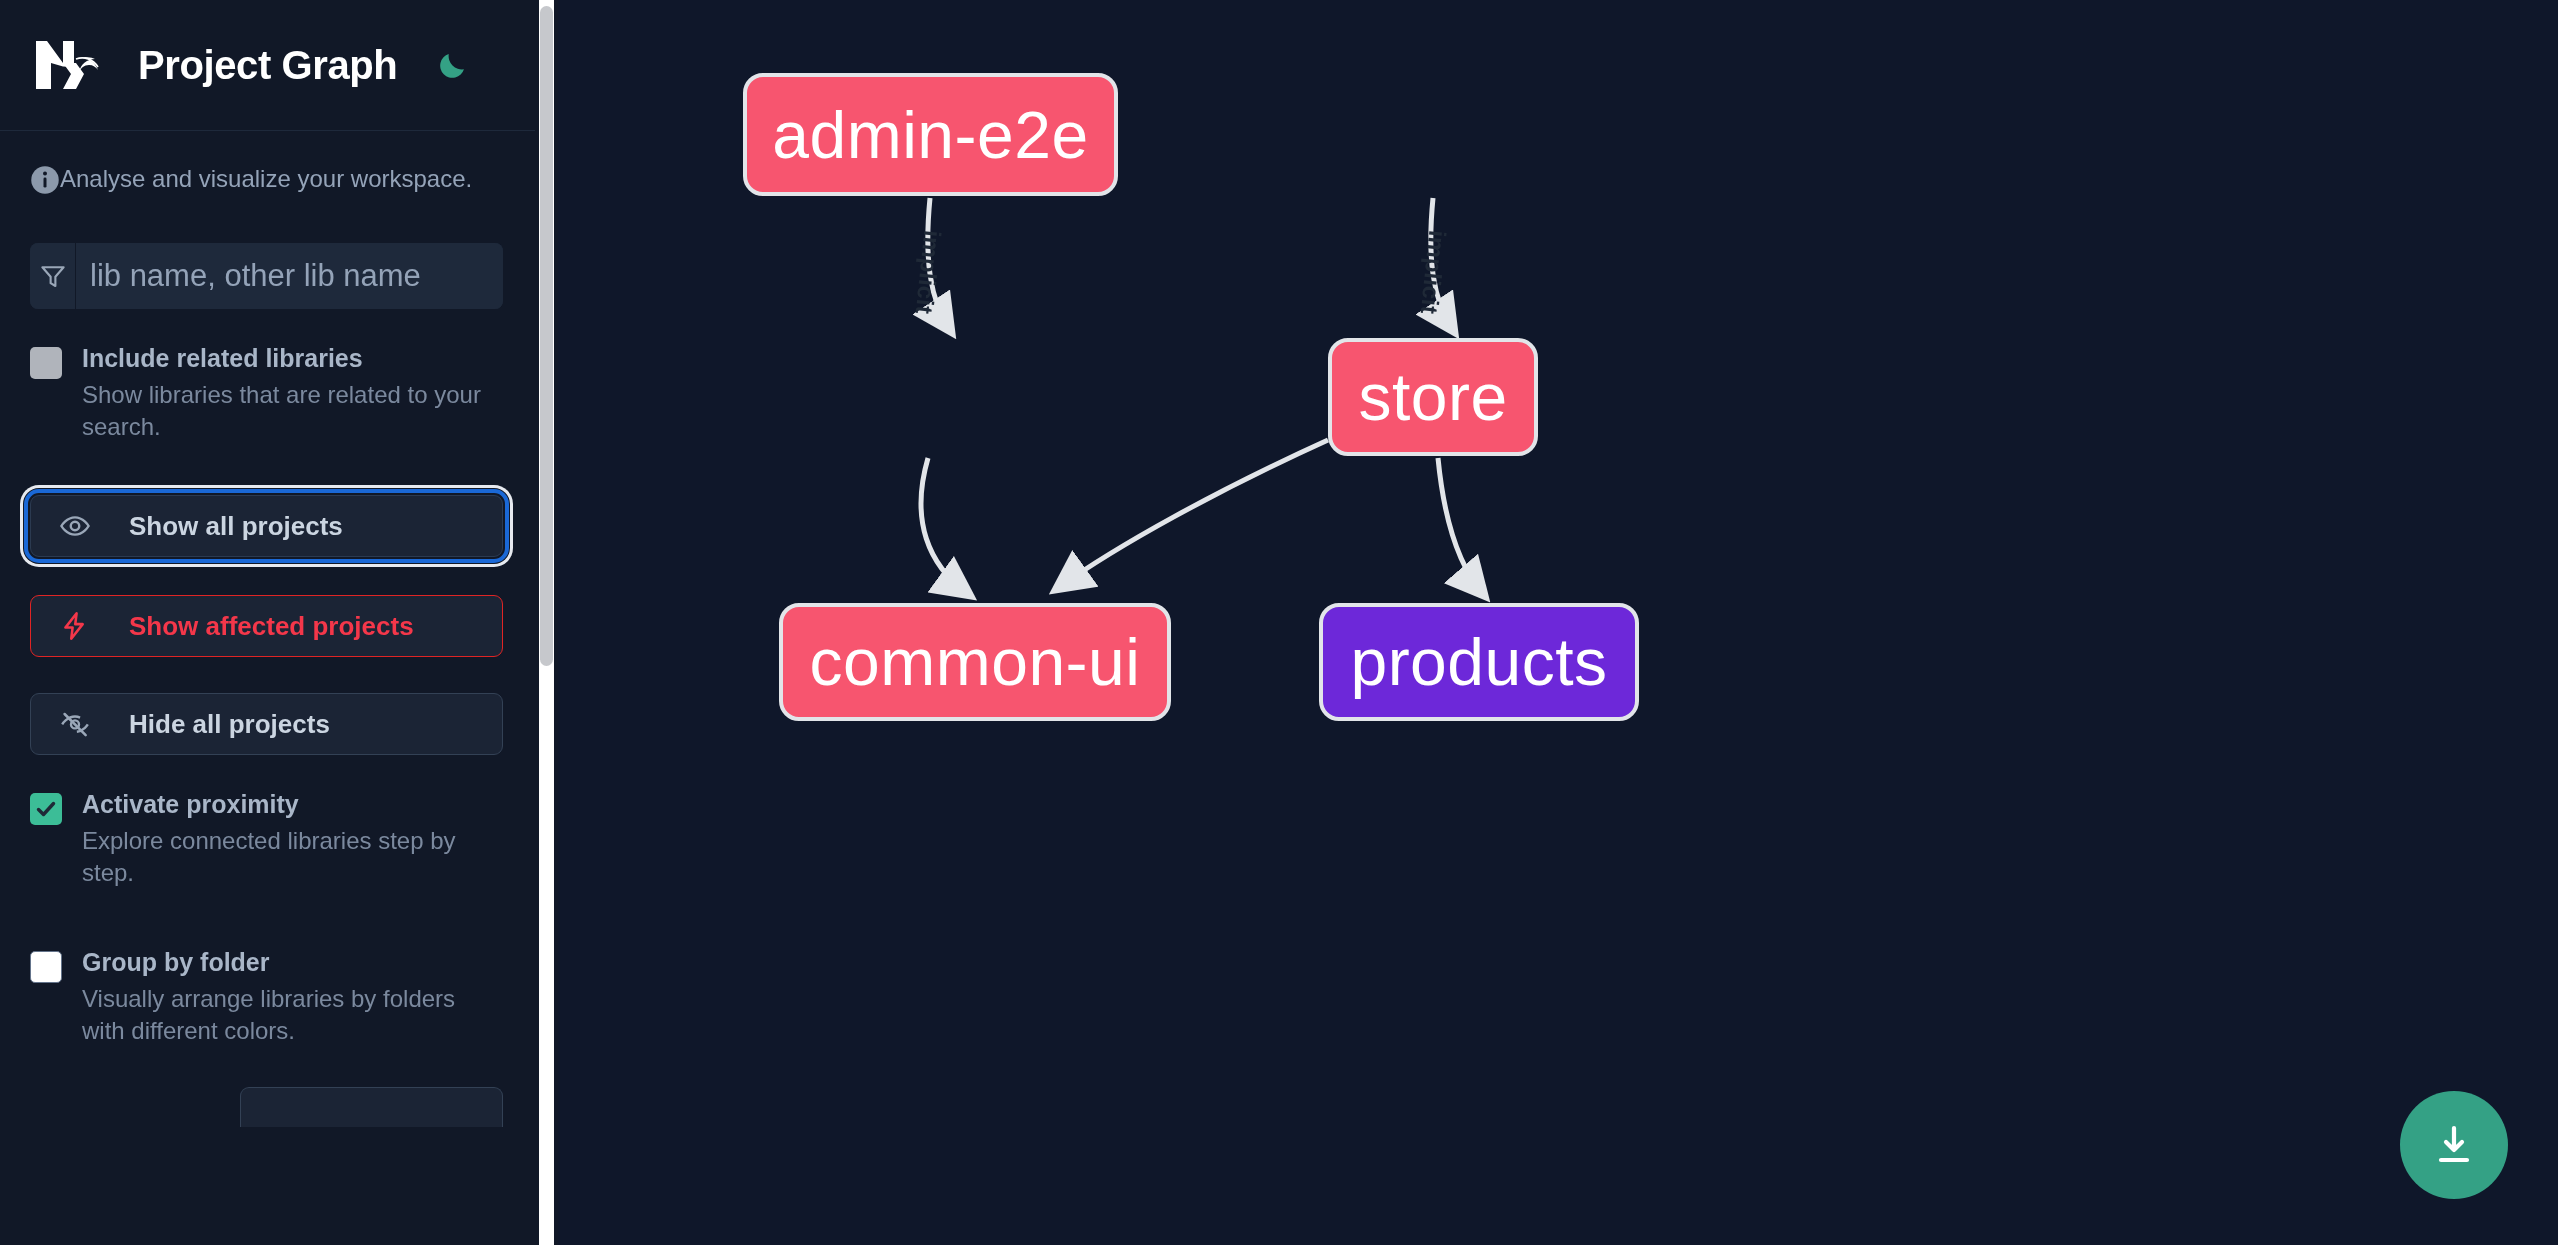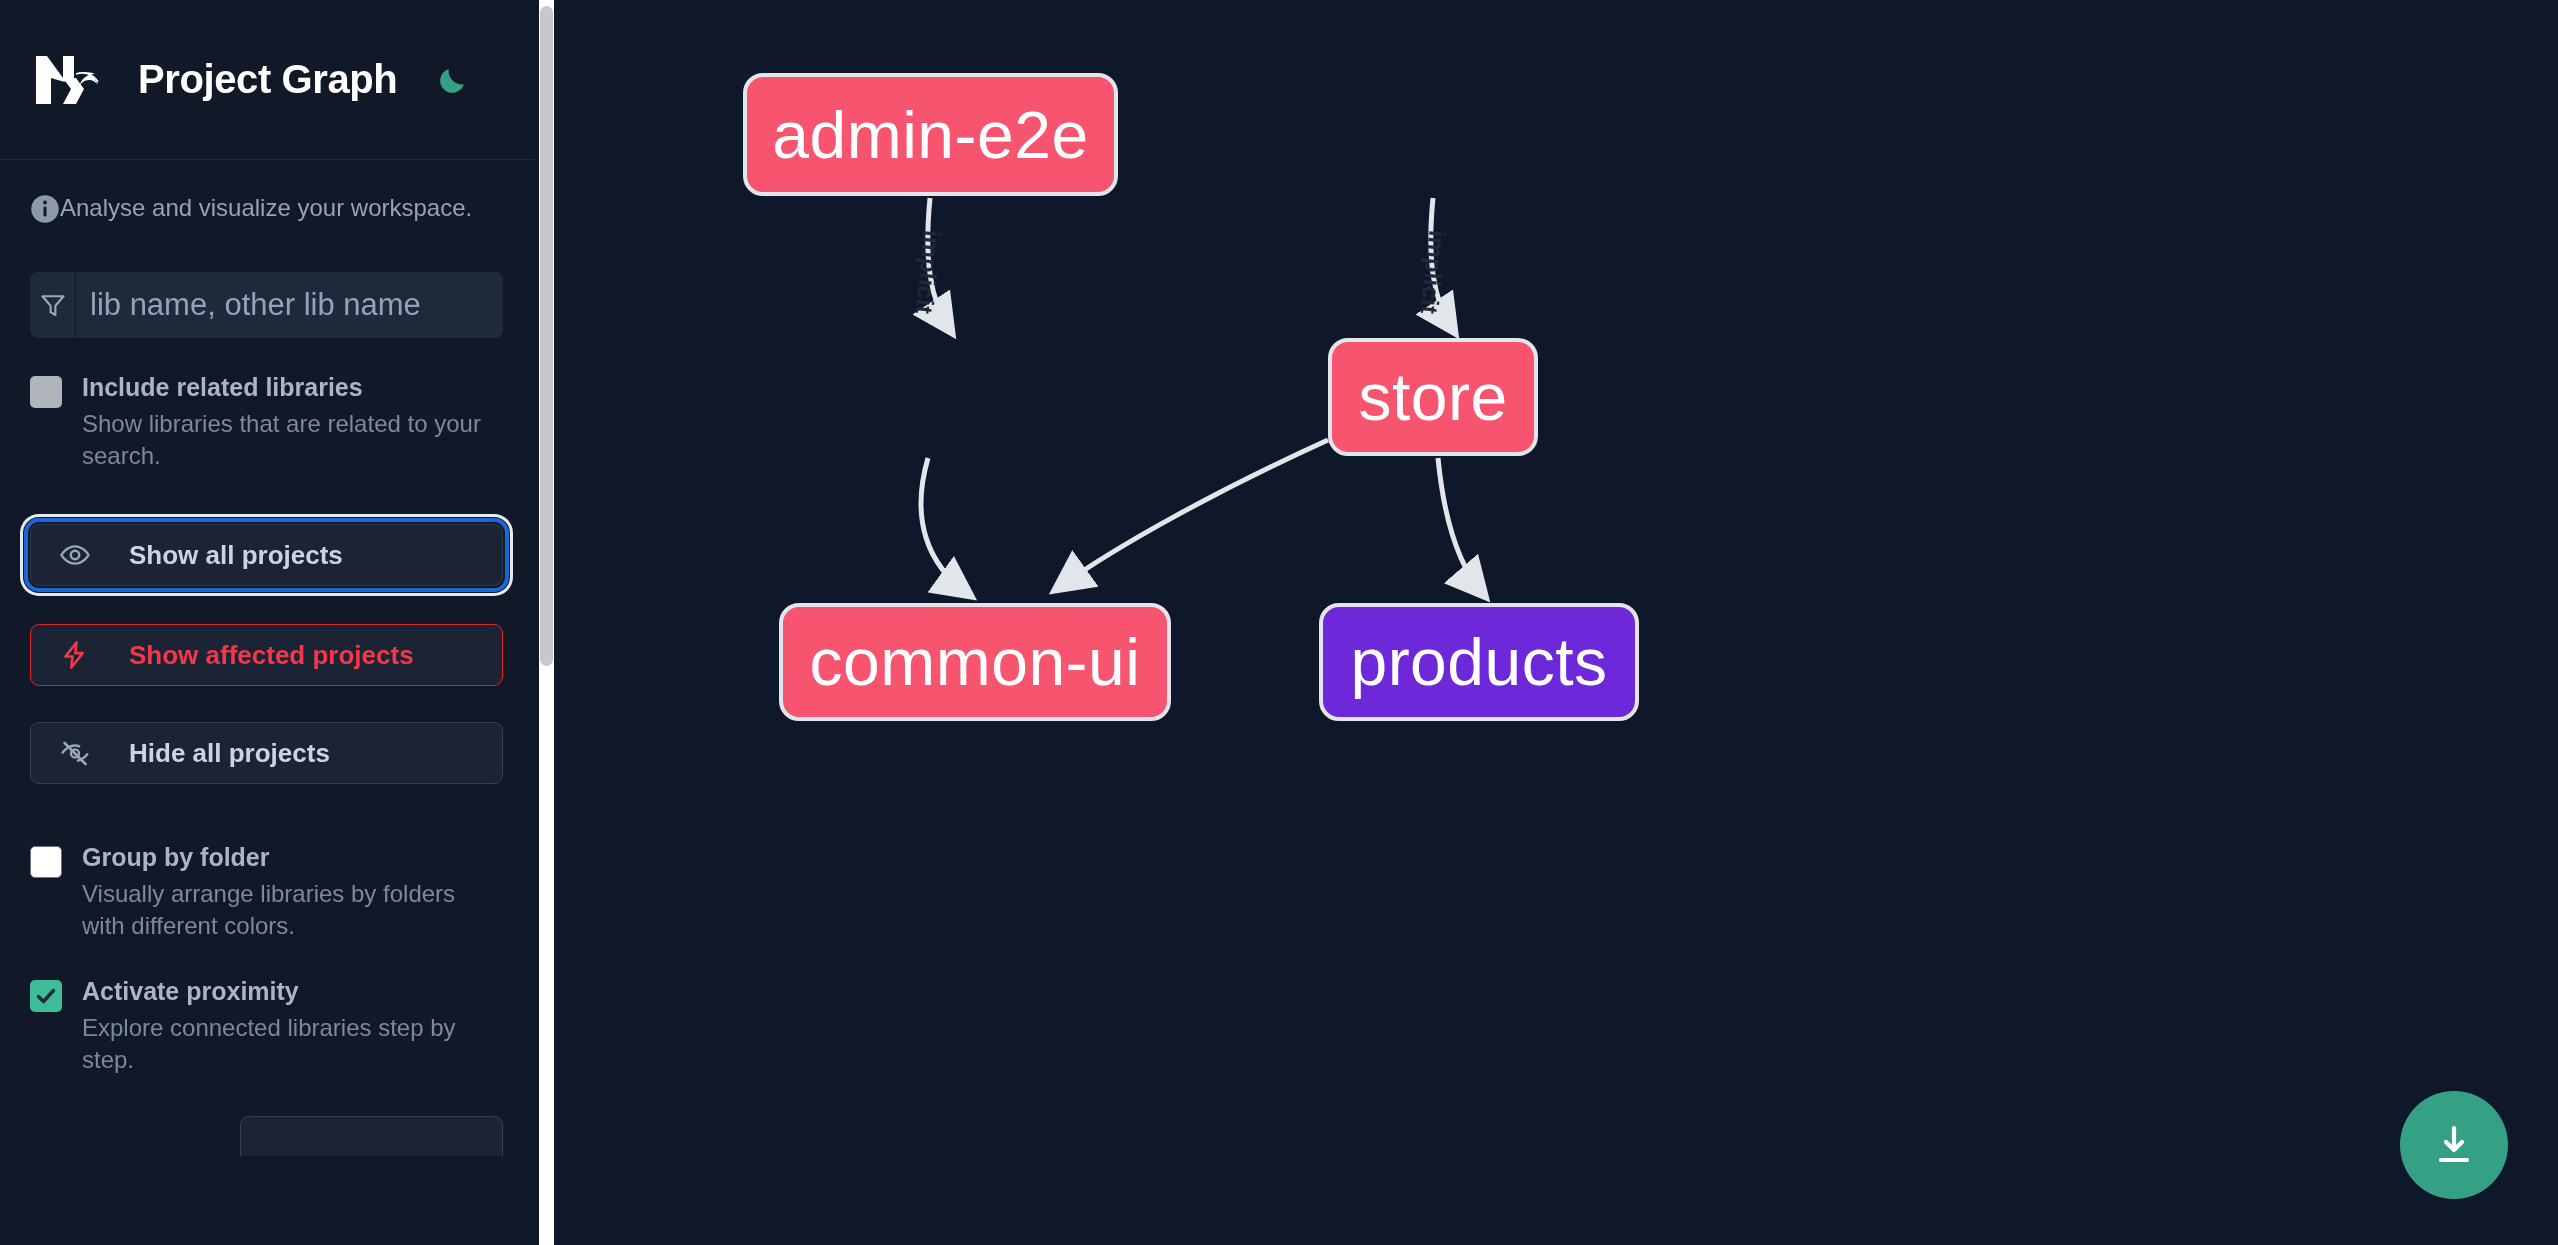--- a/index.html
+++ b/index.html
@@ -17,21 +17,21 @@
     width: 558px; height: 1245px;
     background: #111827;
     flex: 0 0 558px;
     overflow: hidden;
   }
   #sidebar-scroll {
     position: absolute; inset: 0 23px 0 0;
     background: #111827;
   }
   .sb-header {
-    height: 160px;
+    height: 131px;
     display: flex; align-items: center;
     padding: 0 32px;
     border-bottom: 1px solid #1e293b;
   }
   .nx-logo { width: 78px; height: 56px; flex: 0 0 78px; }
   .sb-title {
     font-size: 40px; font-weight: 700; color: #ffffff;
     margin-left: 28px; letter-spacing: -0.4px;
     white-space: nowrap;
   }
@@ -266,37 +266,37 @@
         <span style="display:flex">
           <svg viewBox="0 0 24 24" width="32" height="32" aria-hidden="true">
             <path fill="none" stroke="#9aa7b8" stroke-width="1.8" d="M2.4 12.3S6 6.4 12 6.4c1.4 0 2.7.3 3.8.8M21.6 12.3s-3 4.9-8.2 5.5"></path>
             <circle cx="12" cy="12.3" r="3" fill="none" stroke="#9aa7b8" stroke-width="1.8"></circle>
             <path stroke="#9aa7b8" stroke-width="1.9" stroke-linecap="round" d="M4.2 4.5 20 20.4"></path>
           </svg>
         </span>
         <span class="btn-label">Hide all projects</span>
       </div>
 
+      <div class="check-row" style="margin-top:34px">
+        <span class="cb green">
+          <svg viewBox="0 0 24 24" width="24" height="24" aria-hidden="true">
+            <path fill="none" stroke="#1f2937" stroke-width="3.4" stroke-linecap="round" stroke-linejoin="round" d="M4.5 12.5 9.5 17.5 19.5 6.5"></path>
+          </svg>
+        </span>
+        <span class="check-body">
+          <span class="check-label" style="display:block">Activate proximity</span>
+          <span class="check-desc" style="display:block">Explore connected libraries step by step.</span>
+        </span>
+      </div>
+
       <div class="check-row" style="margin-top:58px">
         <span class="cb white"></span>
         <span class="check-body">
           <span class="check-label" style="display:block">Group by folder</span>
           <span class="check-desc" style="display:block">Visually arrange libraries by folders with different colors.</span>
-        </span>
-      </div>
-
-      <div class="check-row" style="margin-top:34px">
-        <span class="cb green">
-          <svg viewBox="0 0 24 24" width="24" height="24" aria-hidden="true">
-            <path fill="none" stroke="#1f2937" stroke-width="3.4" stroke-linecap="round" stroke-linejoin="round" d="M4.5 12.5 9.5 17.5 19.5 6.5"></path>
-          </svg>
-        </span>
-        <span class="check-body">
-          <span class="check-label" style="display:block">Activate proximity</span>
-          <span class="check-desc" style="display:block">Explore connected libraries step by step.</span>
         </span>
       </div>
 
       <div class="bottom-stub">
         <span class="divider"></span>
         <span class="divider2"></span>
       </div>
     </div>
 
     <div id="sb-track">

